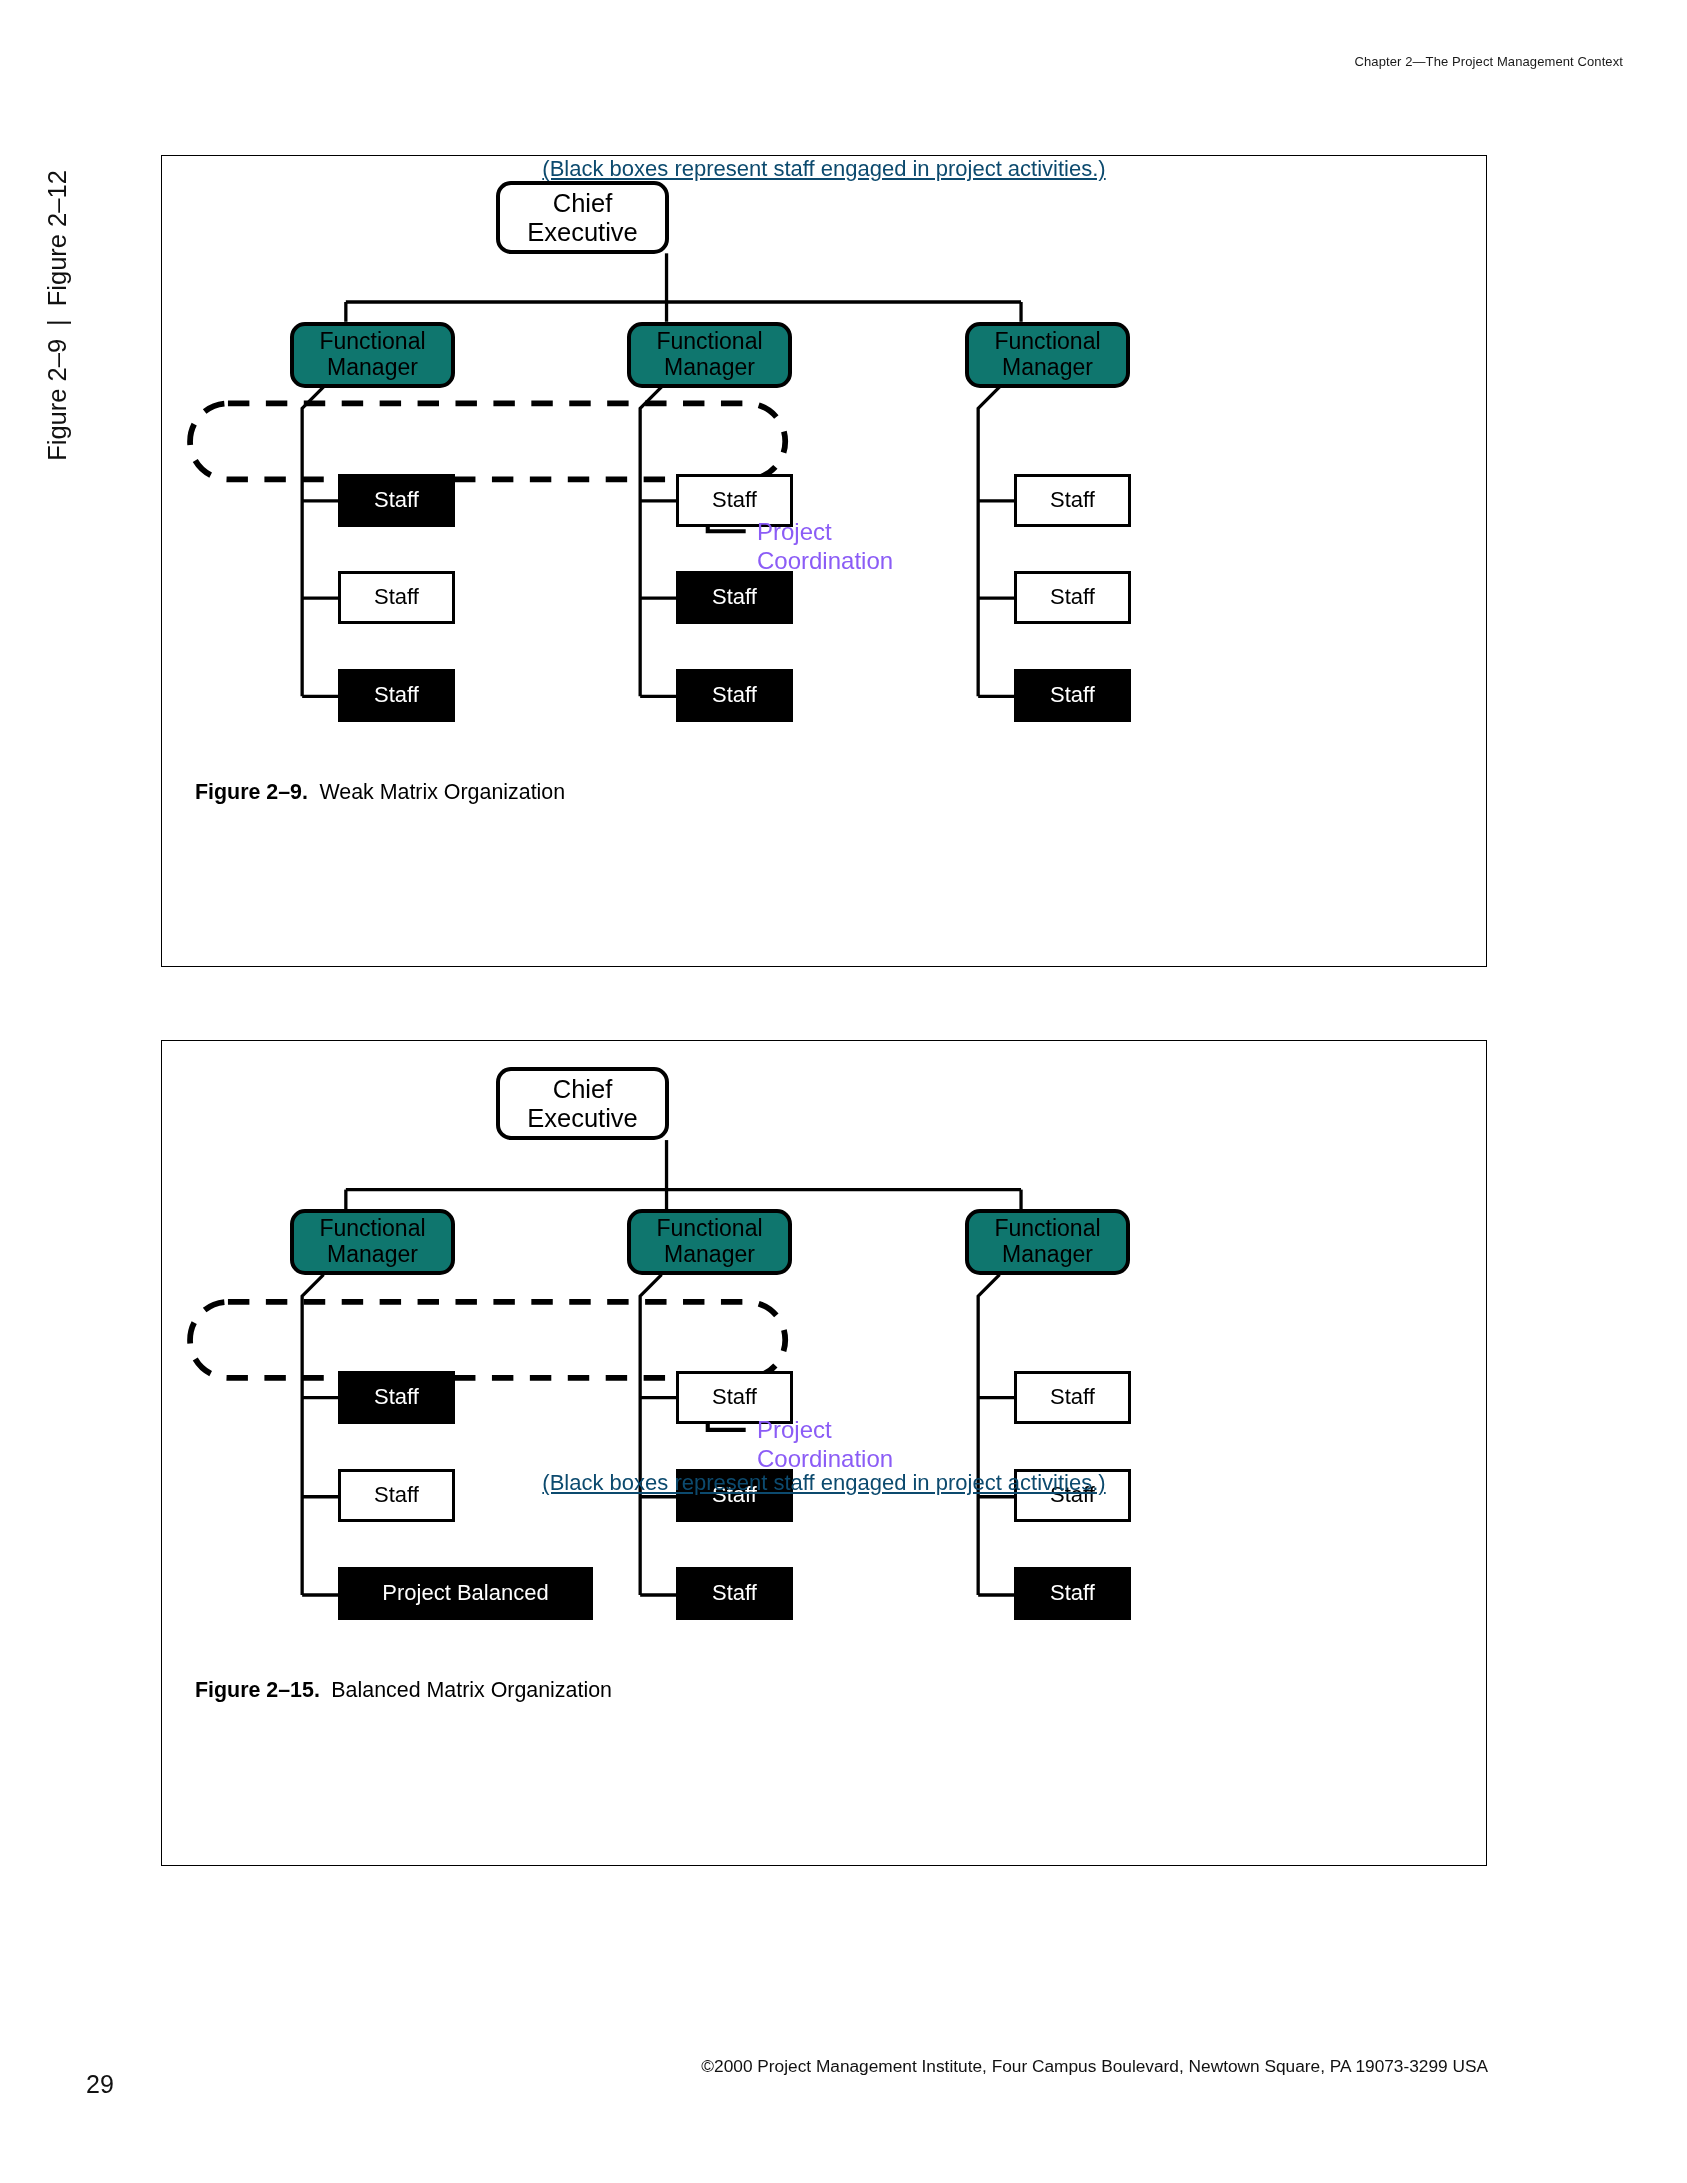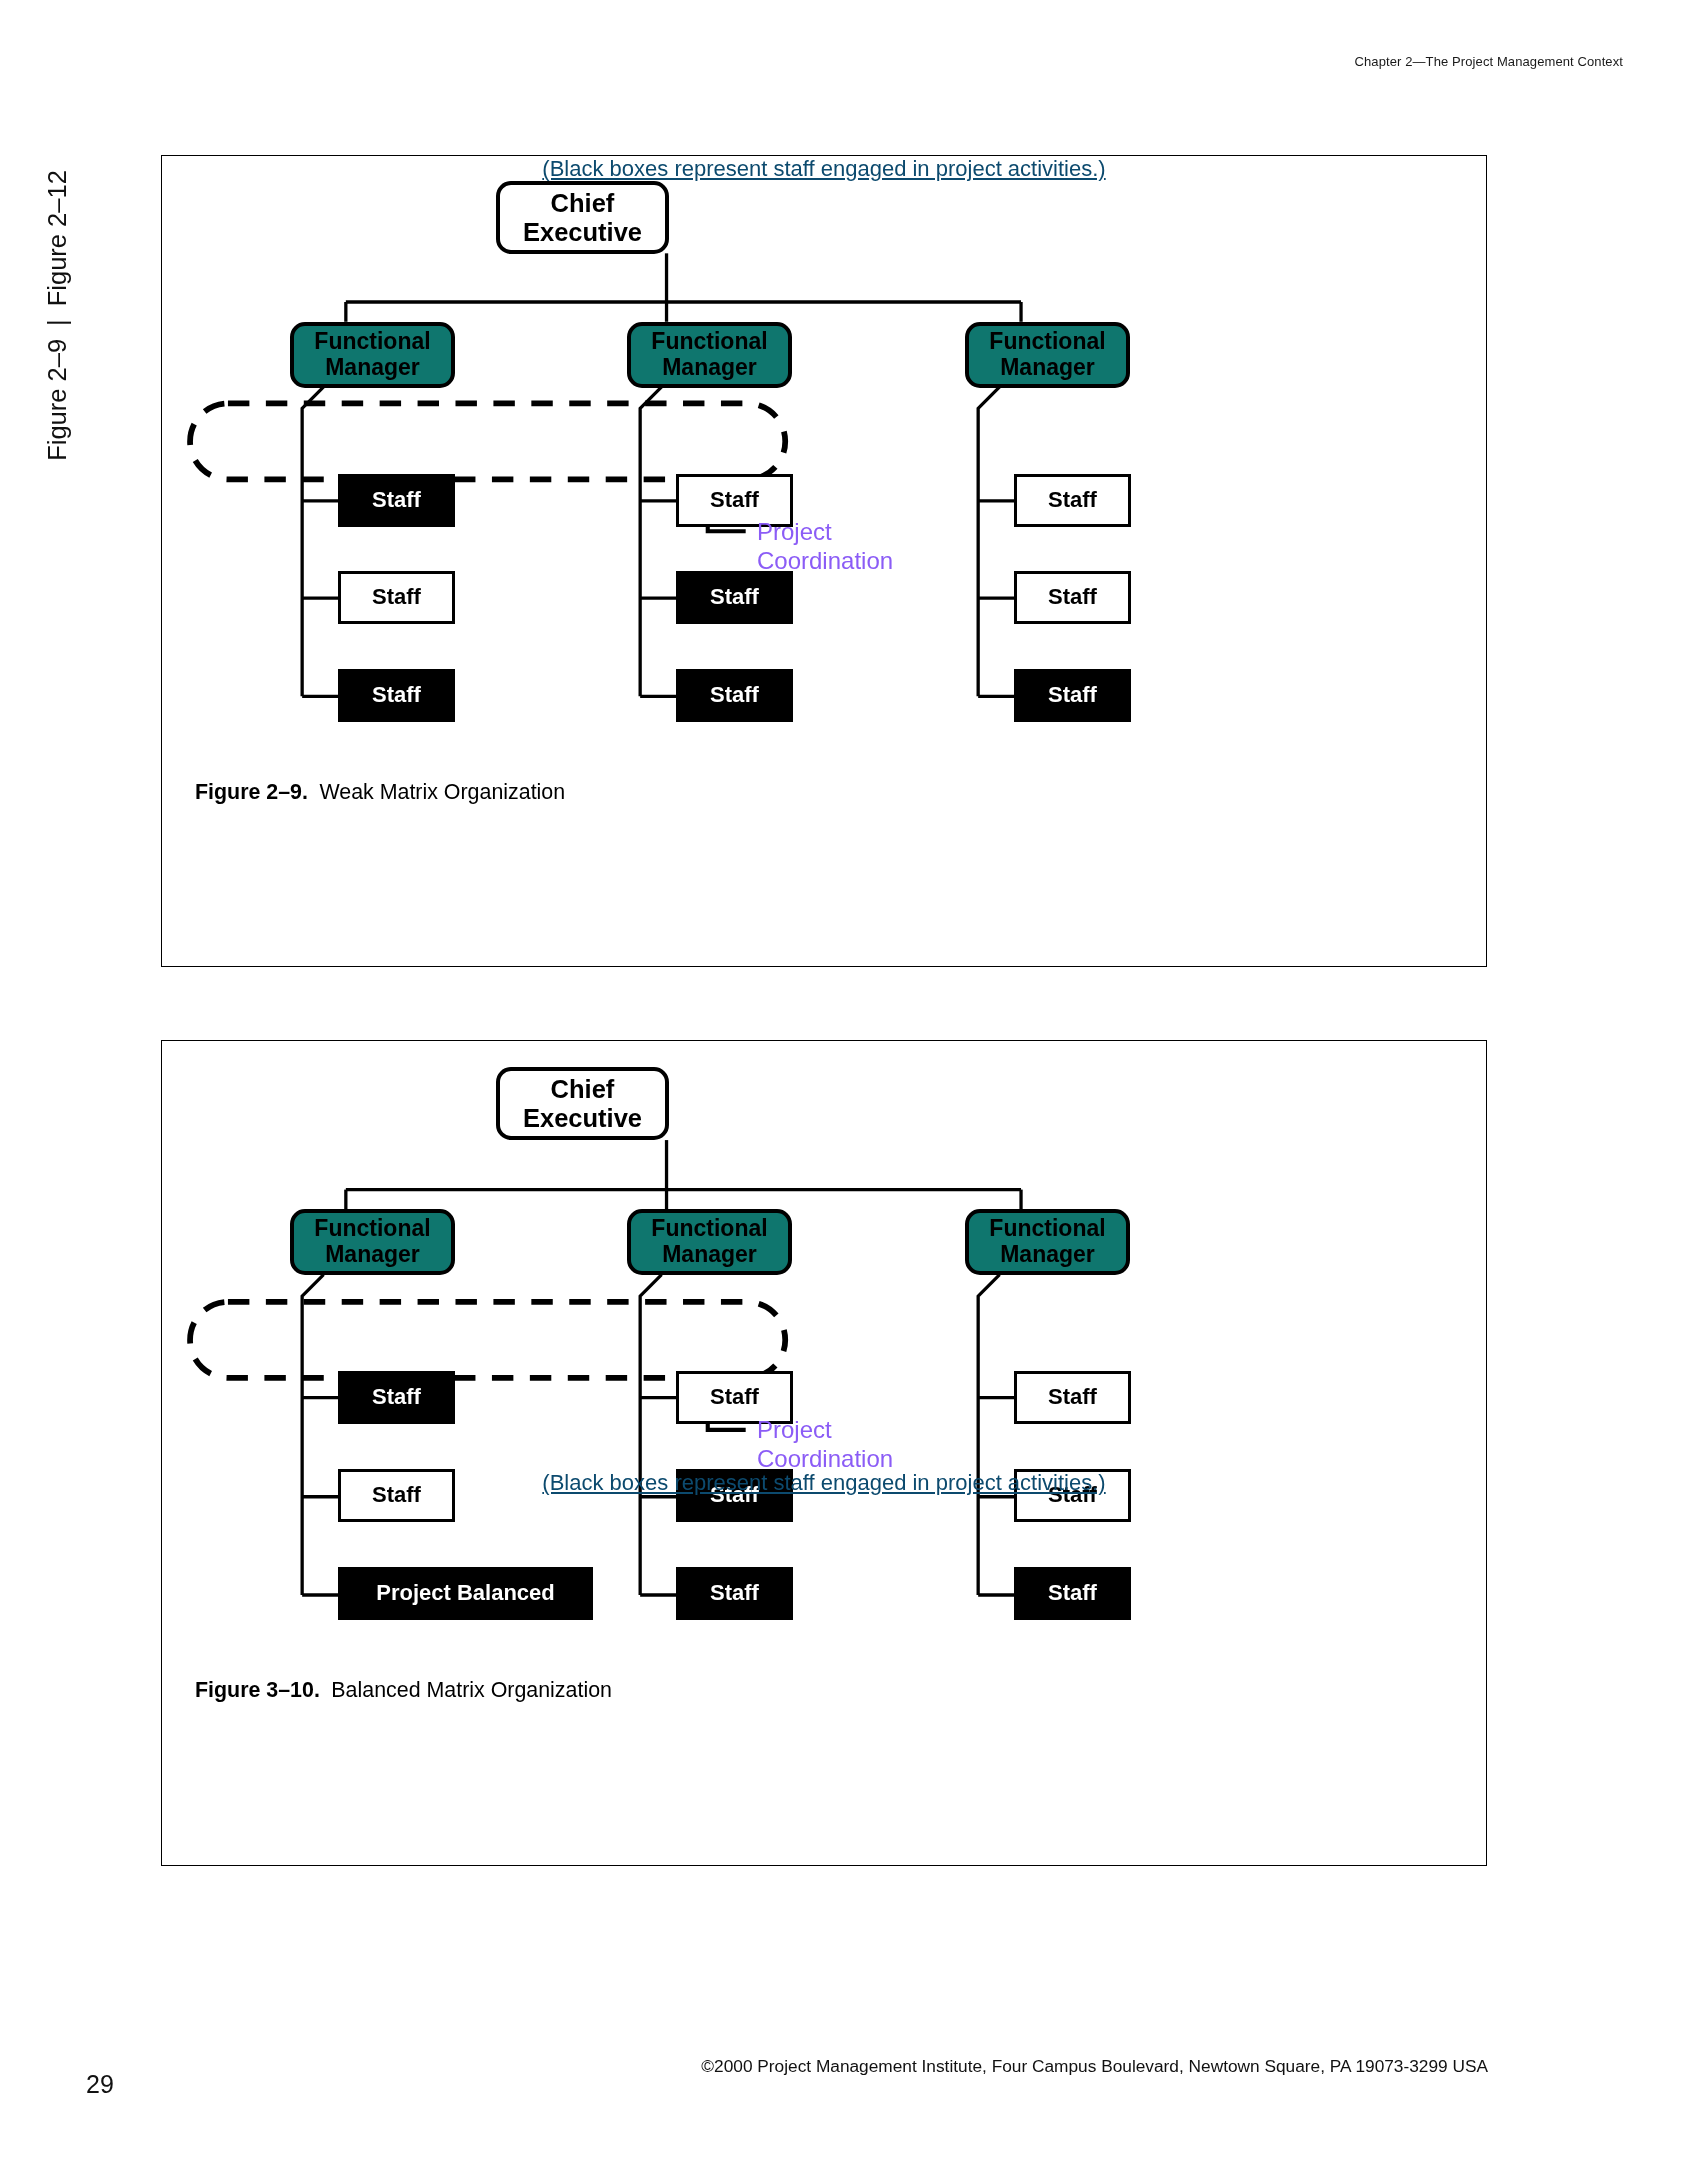--- a/index.html
+++ b/index.html
@@ -69,21 +69,21 @@
   .chart-canvas svg { display: block; width: 100%; height: 100%; }
 
   
   .node {
     position: absolute;
     box-sizing: border-box;
     display: flex;
     align-items: center;
     justify-content: center;
     text-align: center;
-    font-weight: bold;
+    font-weight: normal;
     line-height: 1.12;
   }
   .node-exec {
     border: 4.1px solid #000000;
     border-radius: 15px;
     background: #ffffff;
     color: #000000;
     font-size: 25.5px;
   }
   .node-fm {
@@ -352,21 +352,21 @@
   </div>
 
   <div class="coord-label" style="left:595px; top:374px;">
     <div>Project</div>
     <div>Coordination</div>
   </div>
 
   <div class="legend-note" style="left:0; width:100%; text-align:center; top:429px;">(Black boxes represent staff engaged in project activities.)</div>
 
   <div class="fig-caption" style="left:33px; top:637px;">
-    <span class="cap-num">Figure 3–10.</span><span>Balanced Matrix Organization</span>
+    <span class="cap-num">Figure 2–15.</span><span>Balanced Matrix Organization</span>
   </div>
 </div>
 
 <div class="page-number">29</div>
 <div class="footer-block">
   <div>©2000 Project Management Institute, Four Campus Boulevard, Newtown Square, PA 19073-3299 USA</div>
 </div>
 
 
 </body></html>

